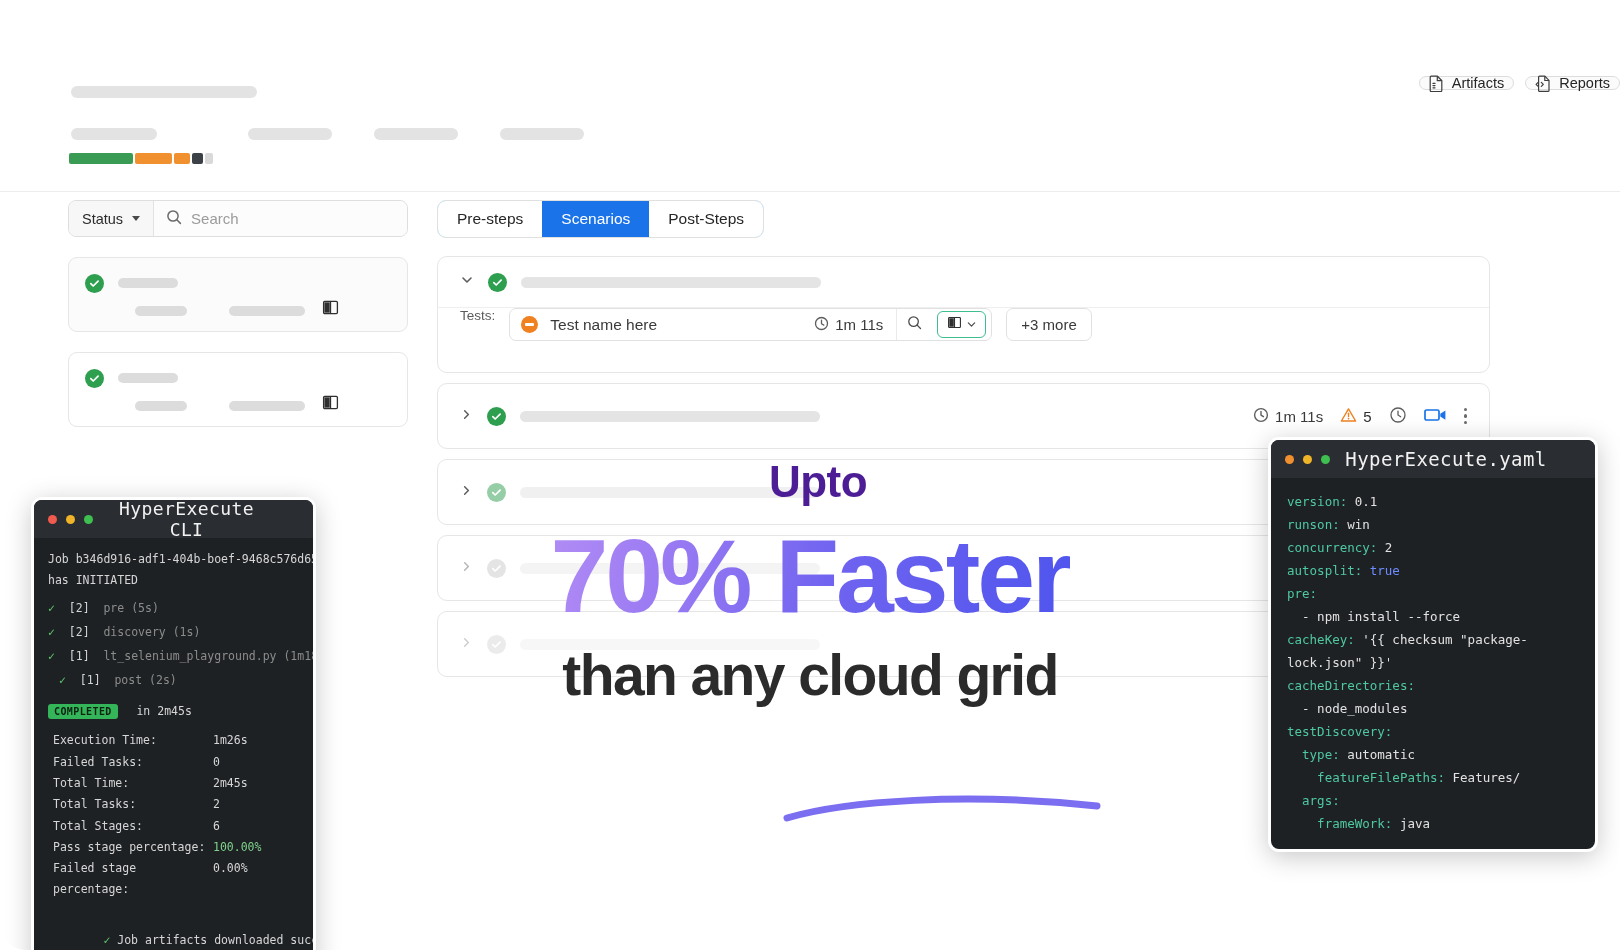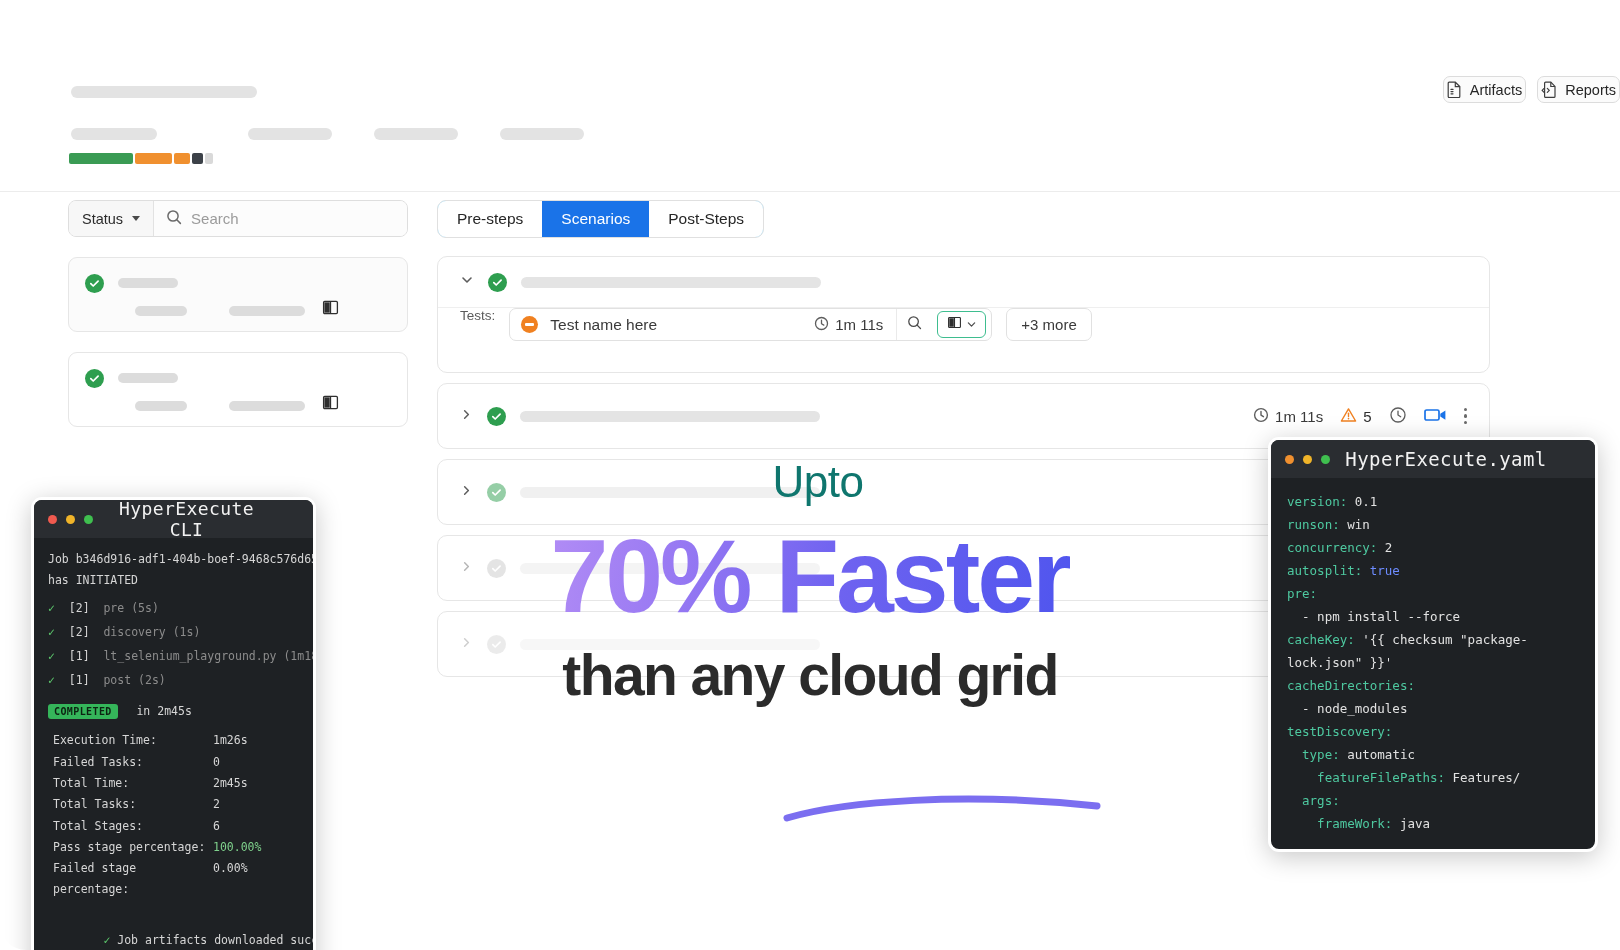--- a/index.html
+++ b/index.html
@@ -39,21 +39,21 @@
     height: 11px; display: flex; gap: 2px; align-items: center;
   }
   .pseg { height: 11px; border-radius: 2px; }
 
   .hdr-btns {
     position: absolute; right: 0px; top: 76px;
     display: flex; gap: 11px; align-items: center;
   }
   .hdr-btn {
     display: flex; align-items: center; gap: 8px;
-    height: 27px; padding: 0 3px;
+    height: 14px; padding: 0 9px;
     border: 1px solid #dcdcdc; border-radius: 7px;
     background: #fbfbfb; color: #262626;
     font-size: 14.5px; white-space: nowrap;
     cursor: pointer;
   }
   .hdr-btn svg { display: block; }
 
   
   .leftcol { position: absolute; left: 68px; top: 200px; width: 340px; }
   .filterbar {
@@ -201,21 +201,21 @@
   .warn-count { color: #2f2f2f; font-size: 15px; }
   .kebab { display: flex; flex-direction: column; gap: 3px; cursor: pointer; }
   .kebab i { width: 3.5px; height: 3.5px; border-radius: 50%; background: #6a6a6a; display: block; }
 
   
   .hero {
     position: absolute; left: 0; right: 0; top: 460px;
     text-align: center; pointer-events: none;
   }
   .hero .upto {
-    font-size: 44px; color: #0f766e; font-weight: 400;
+    font-size: 44px; color: #4c1d95; font-weight: 700;
     letter-spacing: -0.5px; line-height: 1; padding-left: 16px;
   }
   .hero .big {
     margin-top: 18px;
     font-size: 104px; font-weight: 700; line-height: 1.04;
     letter-spacing: -3px;
     background: linear-gradient(100deg, #b18cf5 0%, #9b7bf3 22%, #6f63f0 55%, #4f55ee 100%);
     -webkit-background-clip: text; background-clip: text;
     -webkit-text-fill-color: transparent; color: transparent;
     display: inline-block;
@@ -559,21 +559,21 @@
       <span class="tdot" style="background:#3fbf4f"></span>
       <span class="term-title">HyperExecute CLI</span>
     </div>
     <div class="term-body">
       <div class="tline">Job b346d916-adf1-404b-boef-9468c576d65</div>
       <div class="tline">has INITIATED</div>
       <div id="cli-stages" style="margin-top:7px">
           <div class="tline" style="margin-bottom: 3px;"><span class="tok">✓</span>  <span>[2]</span>  <span class="tdim">pre (5s)</span></div>
           <div class="tline" style="margin-bottom: 3px;"><span class="tok">✓</span>  <span>[2]</span>  <span class="tdim">discovery (1s)</span></div>
           <div class="tline" style="margin-bottom: 3px;"><span class="tok">✓</span>  <span>[1]</span>  <span class="tdim">lt_selenium_playground.py (1m18s)</span></div>
-          <div class="tline" style="margin-bottom: 0px;"><span class="tok">✓</span>  <span>[1]</span>  <span class="tdim">post (2s)</span></div>
+          <div class="tline" style="margin-bottom: 0px; margin-left: 11px;"><span class="tok">✓</span>  <span>[1]</span>  <span class="tdim">post (2s)</span></div>
         </div>
       <div class="cli-sum">
         <span class="badge-completed">COMPLETED</span>
         <span class="tline" style="display:inline;margin-left:9px">in 2m45s</span>
       </div>
       <div id="cli-summary" style="margin-top:9px;padding-left:5px">
           <div class="kv">
             <span class="k">Execution Time:</span>
             <span class="v">1m26s</span>
           </div>

